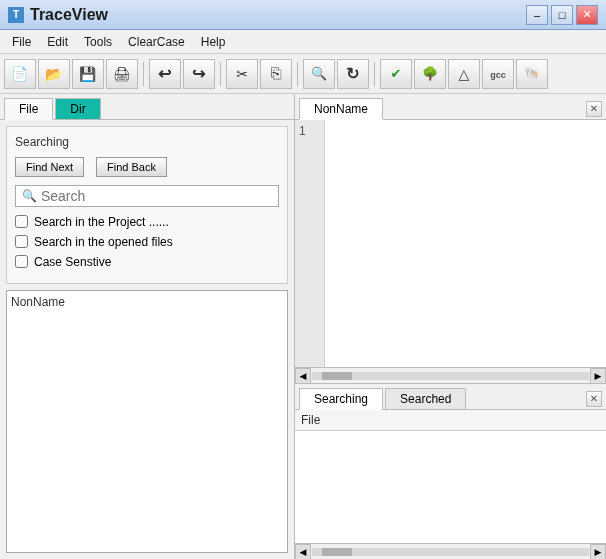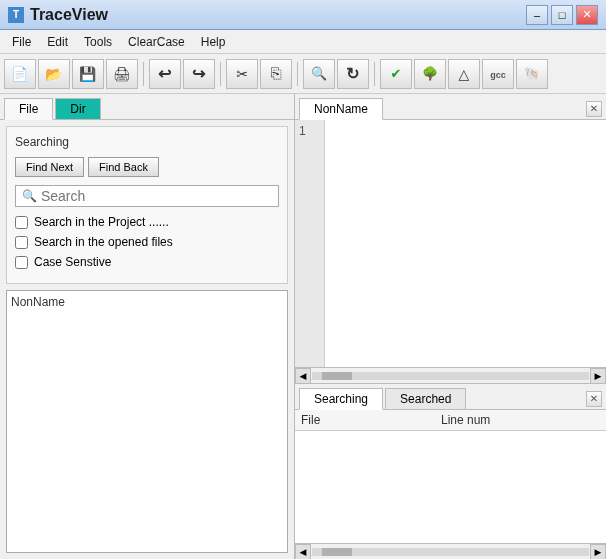--- a/index.html
+++ b/index.html
@@ -96,41 +96,41 @@
     }
 
     
     #search-panel {
       background: #f8f8f8;
       border: 1px solid #ccc;
       margin: 6px;
       padding: 8px;
     }
     #search-panel-title { font-size: 12px; color: #333; margin-bottom: 8px; }
-    .search-buttons { display: flex; gap: 4px; margin-bottom: 8px; }
+    .search-buttons { display: flex; gap: 12px; margin-bottom: 8px; }
     .search-btn {
       padding: 3px 10px;
       border: 1px solid #999;
       background: linear-gradient(to bottom, #fefefe, #dcdcdc);
       cursor: pointer;
       font-size: 11px;
     }
     #search-input-wrap {
       display: flex;
       align-items: center;
       border: 1px solid #aaa;
       background: white;
       padding: 2px 6px;
       margin-bottom: 8px;
     }
     #search-icon-glyph { color: #888; margin-right: 4px; font-size: 12px; }
     #search-input {
       border: none; outline: none; width: 100%; font-size: 14px; background: transparent;
     }
-    .check-row { display: flex; align-items: center; margin-bottom: 6px; }
+    .check-row { display: flex; align-items: flex-start; margin-bottom: 6px; }
     .check-row input[type=checkbox] { margin-right: 6px; }
 
     
     #nonname-panel {
       flex: 1;
       margin: 6px;
       margin-top: 0;
       border: 1px solid #aaa;
       background: white;
       padding: 4px;
@@ -432,21 +432,20 @@
 
     <div id="right-bottom">
       <div id="right-bottom-tabs">
         <div class="bottom-tab active">Searching</div>
         <div class="bottom-tab">Searched</div>
         <div class="bottom-tab-close">✕</div>
       </div>
       <div id="right-bottom-content">
         <div id="results-header">
           <span class="results-col col-file">File</span>
-          <span class="results-col col-linenum">Line num</span>
         </div>
         <div id="results-body"></div>
       </div>
       <div id="right-bottom-hscroll">
         <div class="hscroll-btn">◀</div>
         <div class="hscroll-track">
           <div class="hscroll-thumb"></div>
         </div>
         <div class="hscroll-btn">▶</div>
       </div>

